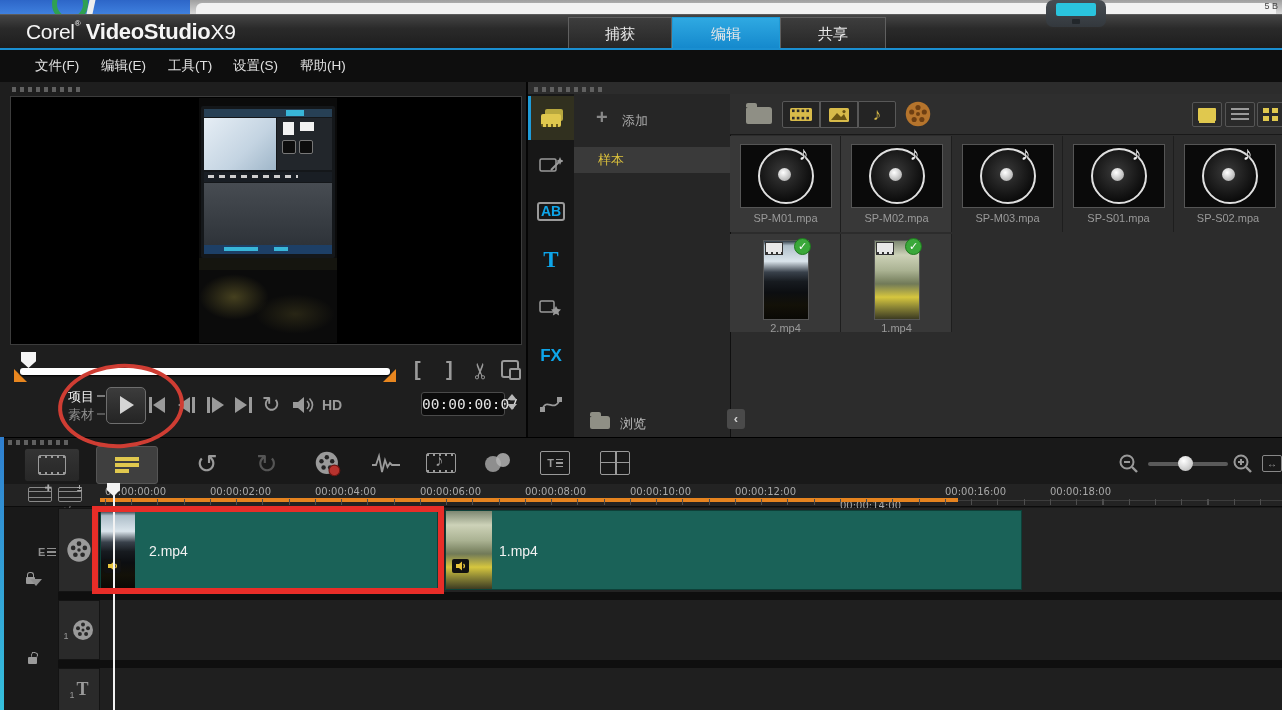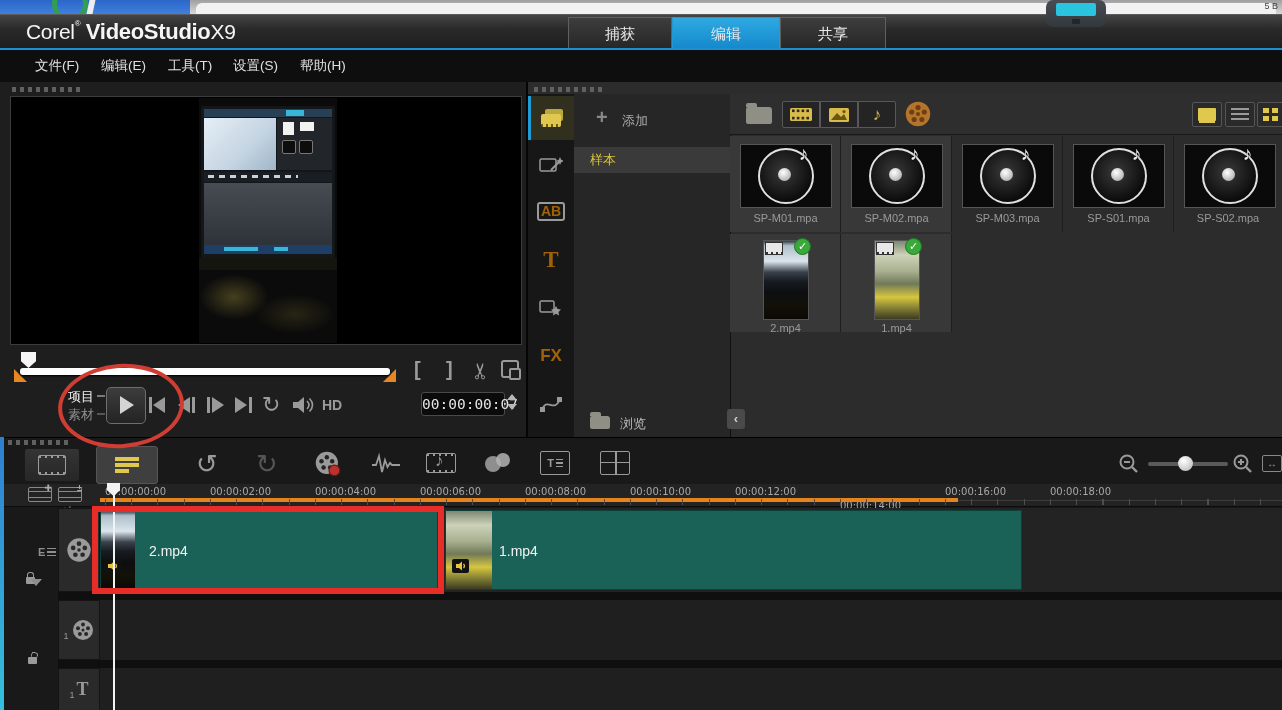--- a/index.html
+++ b/index.html
@@ -54,21 +54,21 @@
   .playtri{width:0;height:0;border-style:solid;border-width:9px 0 9px 14px;border-color:transparent transparent transparent #d4d4d4;}
   .timecode{background:#0b0b0b;border:1px solid #4a4a4a;border-radius:3px;color:#e4e4e4;
             font-family:"DejaVu Sans Mono","Liberation Mono",monospace;font-size:14.5px;text-align:center;}
   .spin{width:0;height:0;border-style:solid;}
   .spin-up{border-width:0 5px 6px 5px;border-color:transparent transparent #b8b8b8 transparent;}
   .spin-dn{border-width:6px 5px 0 5px;border-color:#b8b8b8 transparent transparent transparent;}
   .redellipse{border:4px solid #cf3d33;border-radius:50%;transform:rotate(-4deg);}
   .redrect{border:6px solid #e82d28;}
   
   .navstrip{background:#171717;}
-  .navitem{width:46px;height:44px;display:flex;align-items:center;justify-content:center;color:#a16207;}
+  .navitem{width:46px;height:44px;display:flex;align-items:center;justify-content:center;color:#0ea5e9;}
   .navitem.active{background:#31301f;border-left:3px solid #1e9cd8;box-sizing:border-box;color:#e0c84e;}
   .navletters{font-weight:bold;font-size:14px;border:2px solid #9a9a9a;border-radius:3px;padding:0 2px;line-height:15px;}
   .navcol{background:#262626;border-right:1px solid #101010;}
   .librow-sel{background:#3a3a3a;color:#ddc23c;font-size:13px;line-height:26px;}
   .addlabel{color:#a8a8a8;font-size:13px;}
   .browselabel{color:#b8b8b8;font-size:13px;}
   .libhead{background:#2e2e2e;border-bottom:1px solid #191919;}
   .filterbtn{border:1px solid #585858;background:#242424;display:flex;align-items:center;justify-content:center;box-sizing:border-box;}
   .viewbtn{border:1px solid #555;background:#2a2a2a;display:flex;align-items:center;justify-content:center;box-sizing:border-box;border-radius:2px;}
   .tile{box-sizing:border-box;border-right:1px solid #1e1e1e;}
@@ -296,21 +296,21 @@
           <rect x="1" y="13" width="5" height="5" fill="#9a9a9a"></rect>
             <rect x="18" y="3" width="5" height="5" fill="#9a9a9a"></rect>
         </svg>
       </div>
     </div>
 
     <div class="abs navcol" style="left:46px;top:12px;width:156px;height:343px;">
       <span class="abs" style="left:22px;top:14px;font-size:20px;font-weight:bold;color:#888;line-height:18px;">+</span>
       <span class="abs addlabel txt" style="left:48px;top:18px;">添加</span>
       <div class="abs librow-sel" style="left:0;top:53px;width:156px;height:26px;">
-        <span style="margin-left:16px;">样本</span>
+        <span style="margin-left:24px;">样本</span>
       </div>
       <div class="abs folder" style="left:16px;top:322px;width:20px;height:13px;">
         <div class="abs" style="right:2px;bottom:-3px;width:0;height:0;border:5px solid transparent;border-top-color:#8f8f85;"></div>
       </div>
       <span class="abs browselabel txt" style="left:46px;top:321px;">浏览</span>
     </div>
 
     <div class="abs libhead" style="left:202px;top:12px;width:552px;height:40px;">
       <div class="abs folder" style="left:16px;top:13px;width:26px;height:17px;"></div>
       <div class="abs filterbtn" style="left:52px;top:7px;width:38px;height:27px;border-radius:2px 0 0 2px;">

